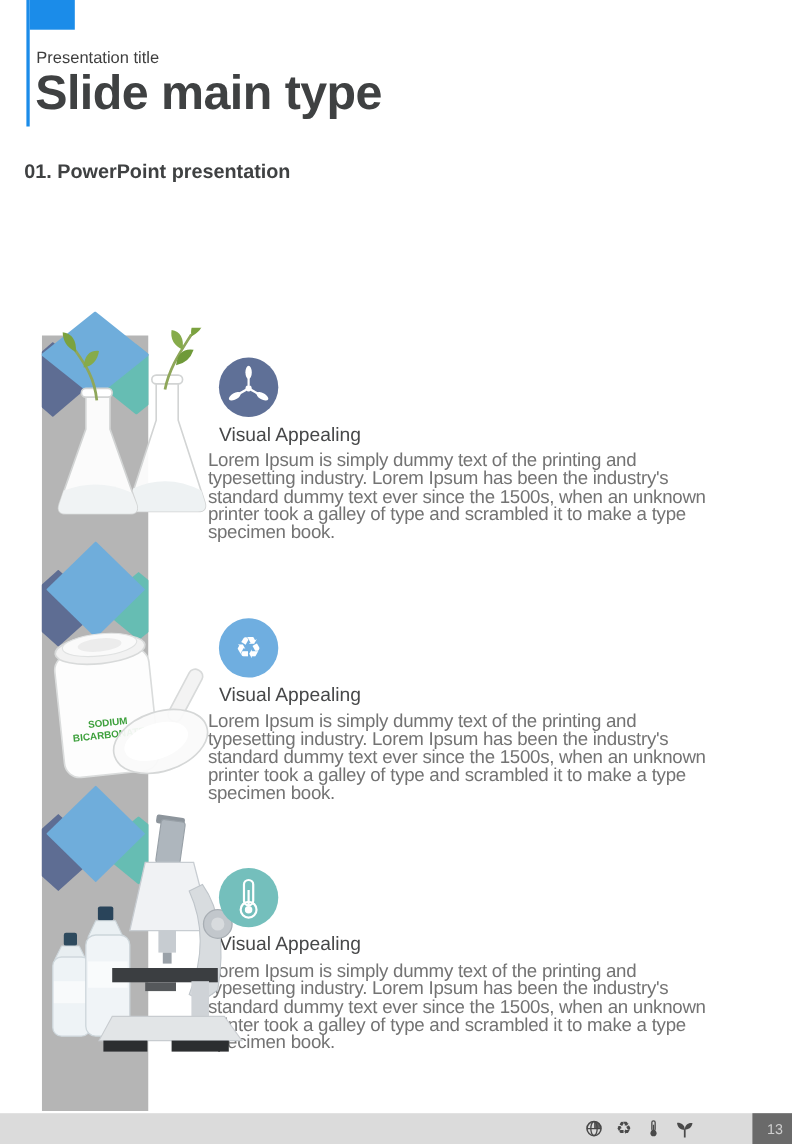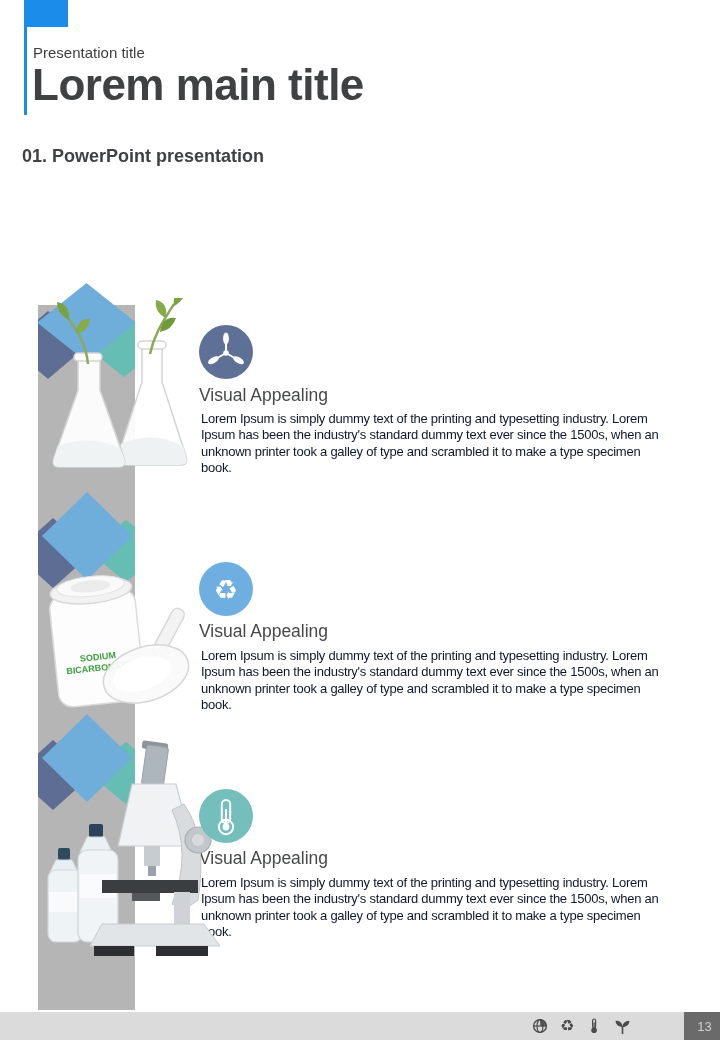--- a/index.html
+++ b/index.html
@@ -39,39 +39,39 @@
   .photo3 { left:36px; top:740px; width:185px; height:218px; }
   
   .icon-circle { position:absolute; left:199px; width:54px; height:54px; border-radius:50%;
                  display:flex; align-items:center; justify-content:center; z-index:4; }
   .ic1 { background:#5f7097; top:325px; }
   .ic2 { background:#6faee0; top:562px; }
   .ic3 { background:#74bfbc; top:789px; }
   .recycle-glyph { font-family:"DejaVu Sans", sans-serif; font-size:27px; color:#ffffff; line-height:1; }
   .item-title { position:absolute; left:199px; font-size:17.5px; font-weight:400; color:#474849; }
   .t1 { top:385px; } .t2 { top:621px; } .t3 { top:848px; }
-  .item-body { position:absolute; left:201px; width:468px; font-size:13px; letter-spacing:-0.25px; line-height:16.3px; color:#0f172a; }
+  .item-body { position:absolute; left:189px; width:468px; font-size:17px; letter-spacing:-0.25px; line-height:16.3px; color:#737373; }
   .b1 { top:411px; } .b2 { top:648px; } .b3 { top:875px; }
   
   .footer-bar { position:absolute; left:0; top:1012px; width:720px; height:28px; background:#dbdbdb; }
   .footer-icons { position:absolute; left:532px; top:1012px; height:28px; display:flex; align-items:center; gap:12px; z-index:5; }
   .footer-icons svg { display:block; }
   .footer-recycle { font-family:"DejaVu Sans", sans-serif; font-size:16px; color:#4a4a4a; line-height:1; }
   .page-box { position:absolute; left:640px; top:1012px; width:41px; height:28px; background:#6a6a6a;
               display:flex; align-items:center; justify-content:center; font-size:13px; color:#cfcfcf; z-index:6;margin-left:44px; }
 </style>
 </head>
 <body>
 
 <div class="slide">
 
   <div class="flag"></div>
   <div class="vline"></div>
   <div class="eyebrow">Presentation title</div>
-  <h1 class="main-title">Lorem main title</h1>
+  <h1 class="main-title">Slide main type</h1>
 
   <h2 class="section-heading">01. PowerPoint presentation</h2>
 
   <div class="bandzone">
     <div class="band"></div>
     <div class="deco slate d1s"></div>
     <div class="deco teal d1t"></div>
     <div class="deco blue d1b"></div>
     <div class="deco slate d2s"></div>
     <div class="deco teal d2t"></div>

